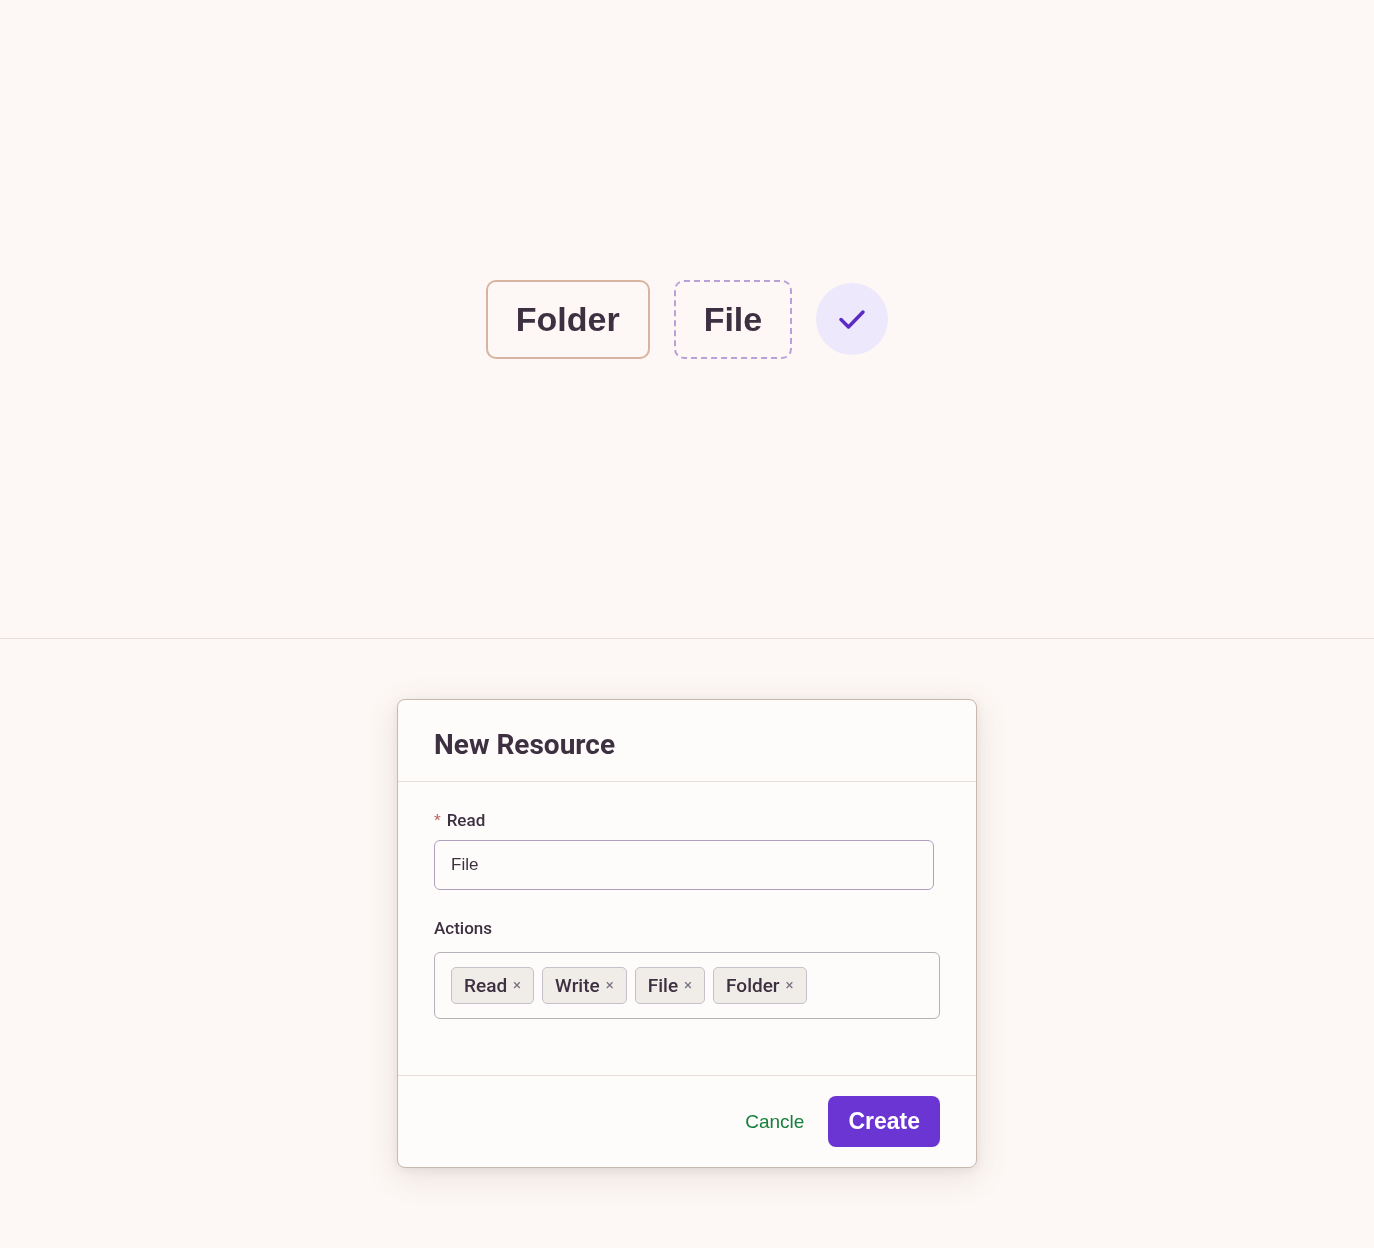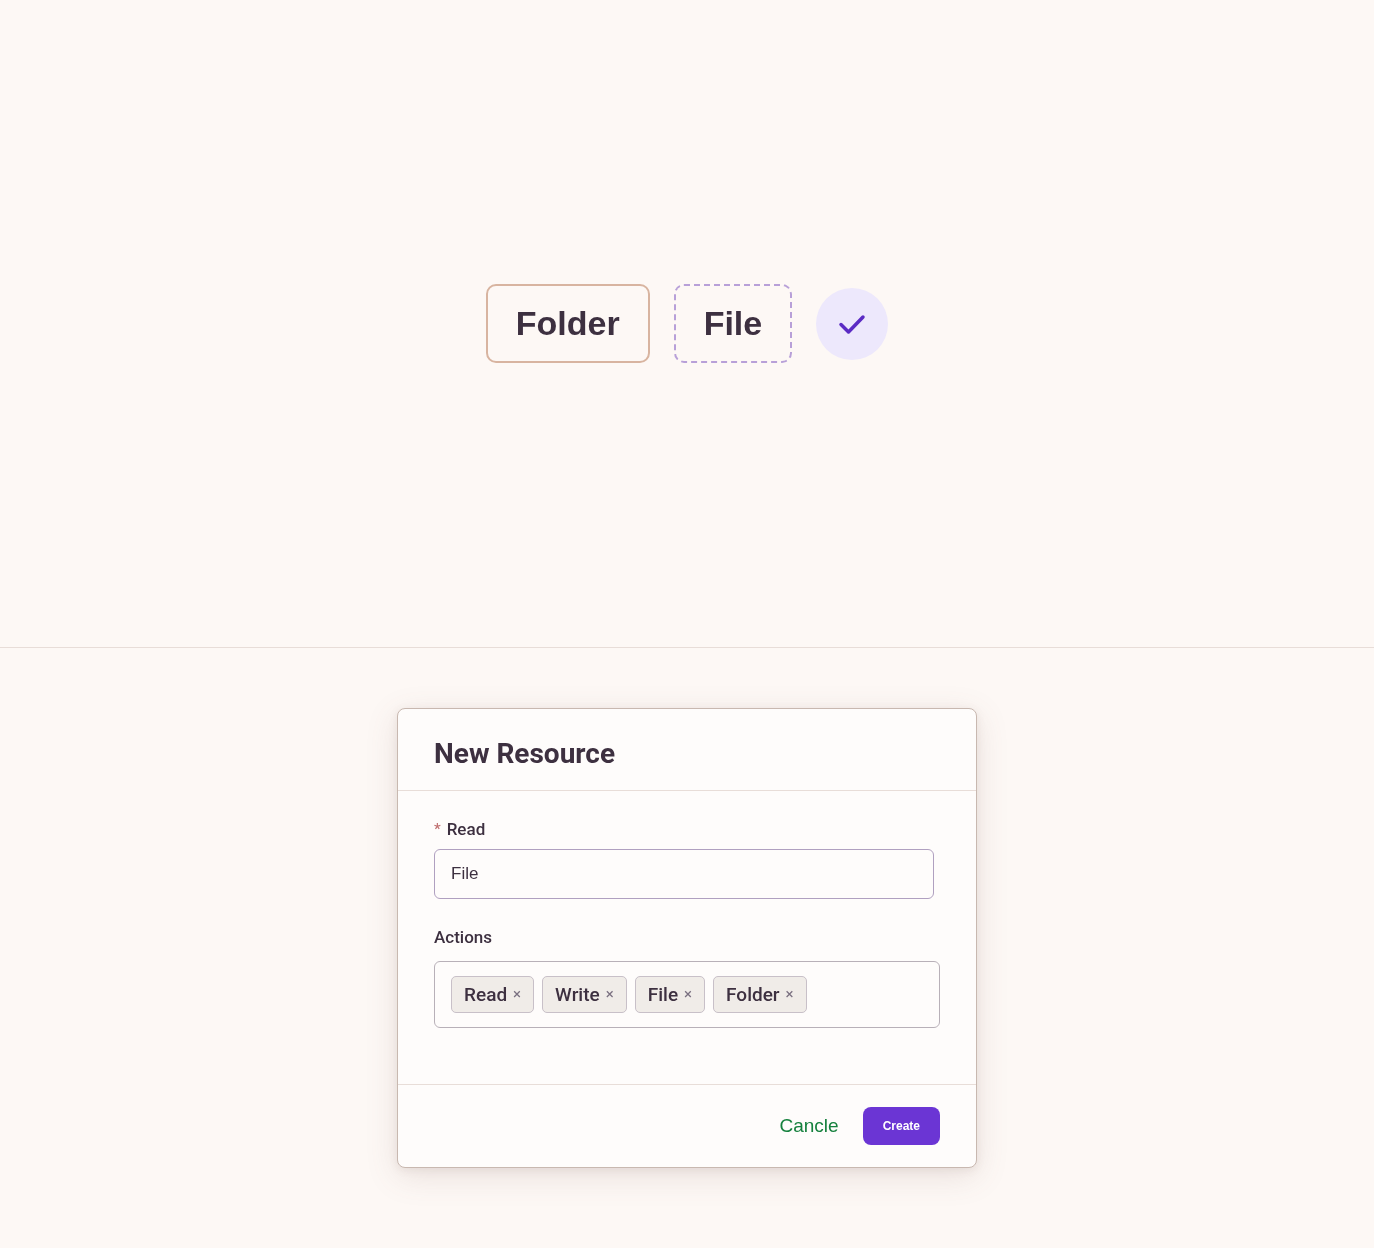--- a/index.html
+++ b/index.html
@@ -209,21 +209,21 @@
       cursor: pointer;
       padding: 10px 4px;
       font-weight: 500;
     }
 
     .btn-create {
       background: #6b35d4;
       color: white;
       border: none;
       border-radius: 8px;
-      font-size: 12px;
+      font-size: 23px;
       font-weight: 600;
       padding: 12px 20px;
       cursor: pointer;
     }
   </style>
 </head>
 <body>
 
 <div class="top-section">
   <div class="type-selector">

